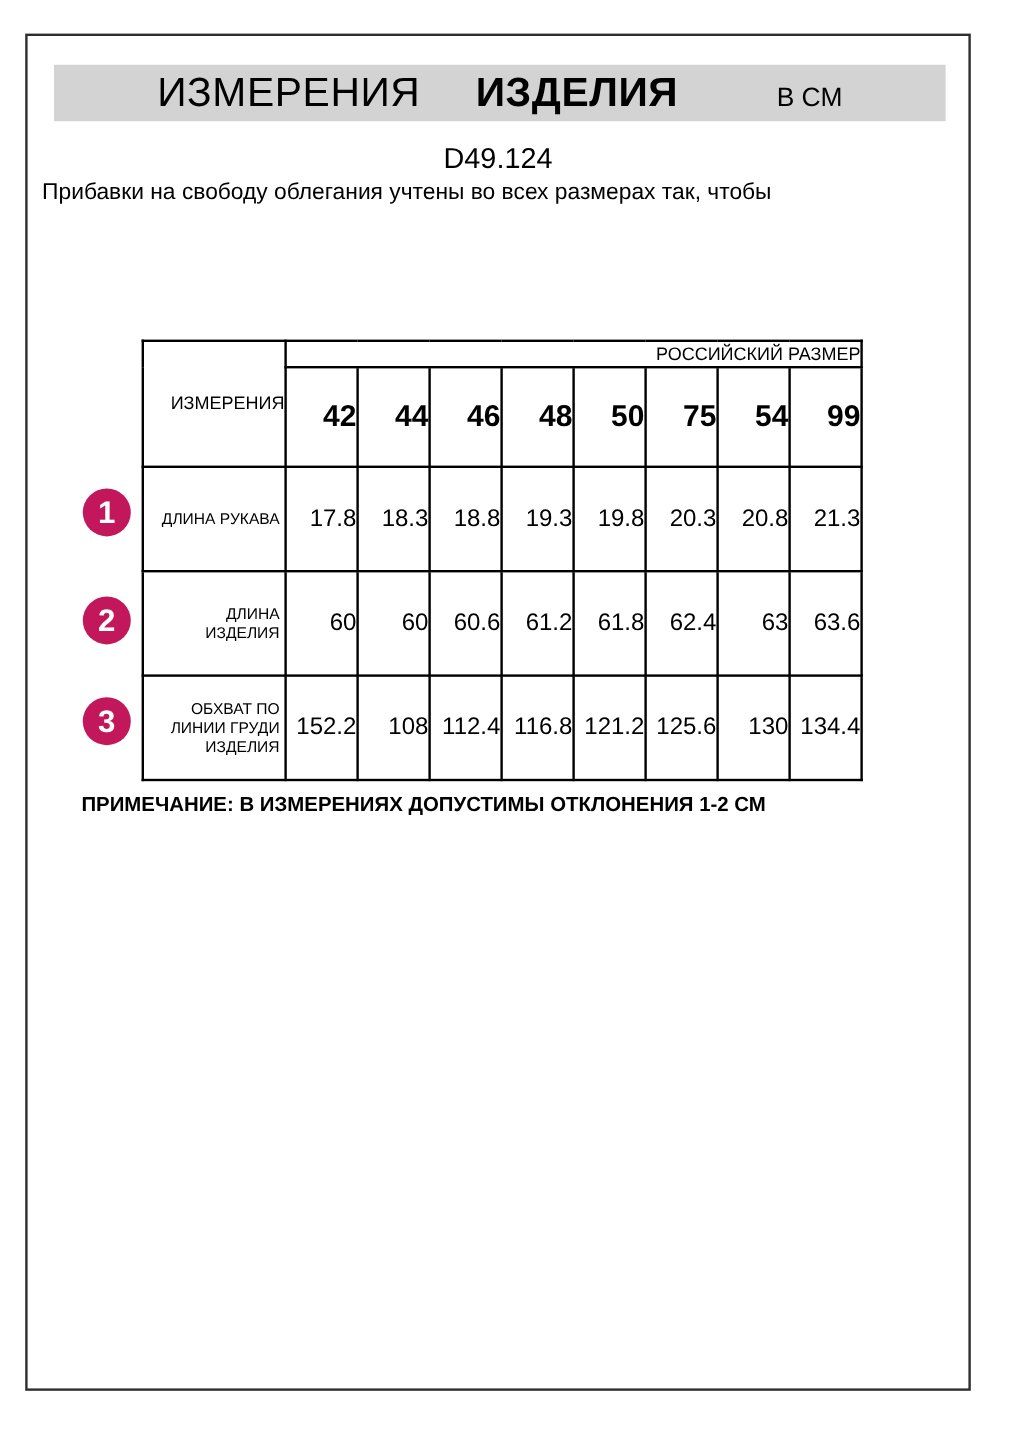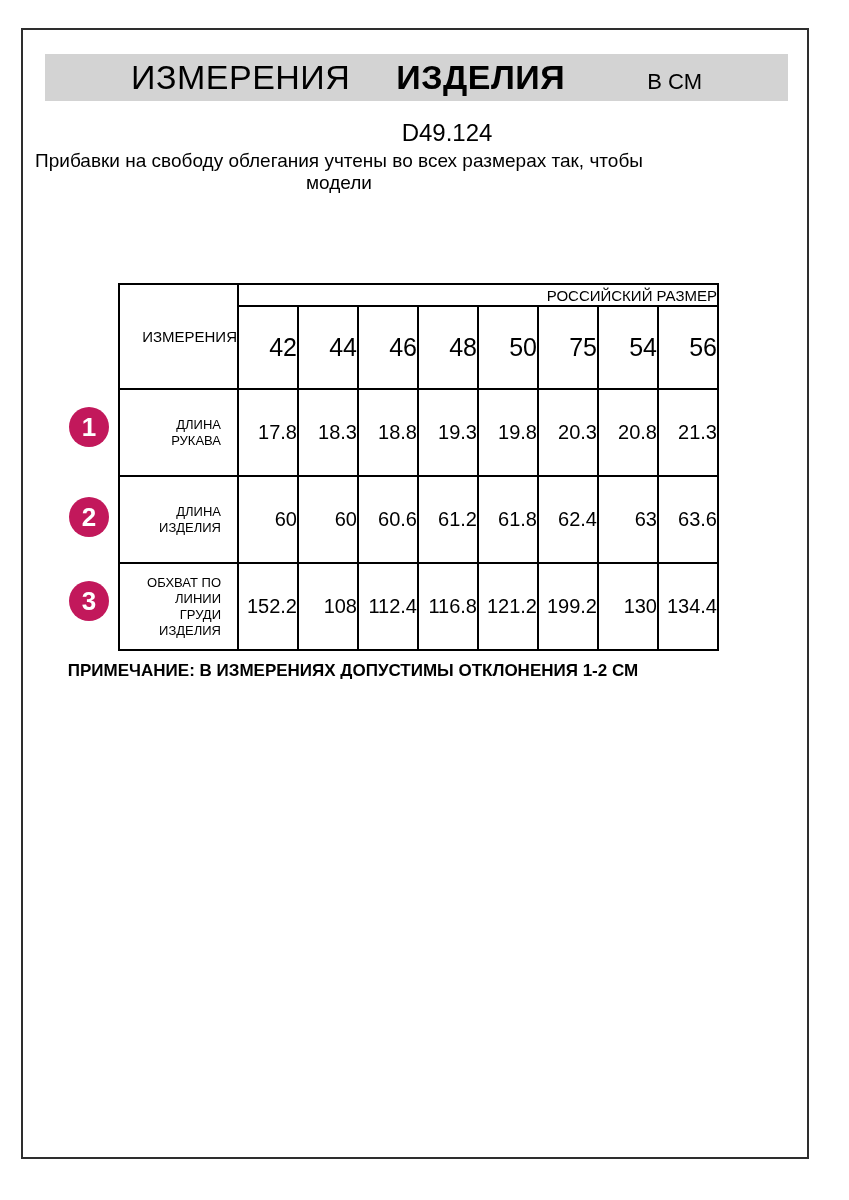--- a/index.html
+++ b/index.html
@@ -14,37 +14,37 @@
   }
   .banner{
     position:absolute;left:45px;top:54px;width:743px;height:47px;
     background:#d3d3d3;display:flex;justify-content:center;align-items:baseline;
   }
   .banner .t1{font-size:34px;line-height:47px;margin-right:46px;letter-spacing:0.5px;}
   .banner .t2{font-size:34px;font-weight:bold;line-height:47px;margin-right:38px;letter-spacing:0.5px;}
   .banner .t3{font-size:22px;line-height:47px;margin-left:44px;}
   .article{
     position:absolute;left:21px;top:119px;width:788px;
-    text-align:center;font-size:24px;padding-left:32px;
+    text-align:center;font-size:24px;
   }
   .desc{
     position:absolute;left:21px;top:150px;width:636px;
     text-align:center;font-size:19px;line-height:21.5px;
   }
   table.size-table{
     position:absolute;left:118px;top:283px;
     border-collapse:collapse;table-layout:fixed;
   }
   .size-table td{
     border:2px solid #000;text-align:right;vertical-align:middle;padding:0;
   }
   .size-table .corner{font-size:15px;}
   .size-table .group{font-size:15px;height:20px;line-height:17px;}
-  .size-table .size-cell{font-size:25px;font-weight:normal;height:81px;}
-  .size-table .label-cell{font-size:13px;line-height:16px;white-space:pre-line;padding:0 16px;}
+  .size-table .size-cell{font-size:25px;font-weight:bold;height:81px;}
+  .size-table .label-cell{font-size:13px;line-height:16px;white-space:pre-line;padding:0 4px;}
   .size-table .value-cell{font-size:20px;margin-top:28px;}
   .size-table tr.r-data{height:87px;}
   .badge{
     position:absolute;left:69px;width:40px;height:40px;border-radius:50%;
     background:#c2185b;color:#fff;font-size:26px;font-weight:bold;
     display:flex;align-items:center;justify-content:center;
   }
   .b1{top:407px;} .b2{top:497px;} .b3{top:581px;}
   .note{
     position:absolute;left:21px;top:661px;width:664px;
@@ -59,21 +59,20 @@
 <div class="banner">
   <span class="t1">ИЗМЕРЕНИЯ</span>
   <span class="t2">ИЗДЕЛИЯ</span>
   <span class="t3">В СМ</span>
 </div>
 
 <div class="article">D49.124</div>
 
 <div class="desc">
   <div>Прибавки на свободу облегания учтены во всех размерах так, чтобы</div>
-  <div>модели</div>
 </div>
 
 <table class="size-table">
   <colgroup>
     <col style="width:119px">
     <col style="width:60px">
       <col style="width:60px">
       <col style="width:60px">
       <col style="width:60px">
     <col style="width:60px">
@@ -87,21 +86,21 @@
       <td class="group" colspan="8">РОССИЙСКИЙ РАЗМЕР</td>
     </tr>
     <tr>
       <td class="size-cell">42</td>
       <td class="size-cell">44</td>
       <td class="size-cell">46</td>
       <td class="size-cell">48</td>
       <td class="size-cell">50</td>
       <td class="size-cell">75</td>
       <td class="size-cell">54</td>
-      <td class="size-cell">56</td>
+      <td class="size-cell">99</td>
     </tr>
     <tr class="r-data">
       <td class="label-cell">ДЛИНА РУКАВА</td>
       <td class="value-cell">17.8</td>
       <td class="value-cell">18.3</td>
       <td class="value-cell">18.8</td>
       <td class="value-cell">19.3</td>
       <td class="value-cell">19.8</td>
       <td class="value-cell">20.3</td>
       <td class="value-cell">20.8</td>
@@ -121,21 +120,21 @@
     </tr>
     <tr class="r-data">
       <td class="label-cell">ОБХВАТ ПО
 ЛИНИИ ГРУДИ
 ИЗДЕЛИЯ</td>
       <td class="value-cell">152.2</td>
       <td class="value-cell">108</td>
       <td class="value-cell">112.4</td>
       <td class="value-cell">116.8</td>
       <td class="value-cell">121.2</td>
-      <td class="value-cell">199.2</td>
+      <td class="value-cell">125.6</td>
       <td class="value-cell">130</td>
       <td class="value-cell">134.4</td>
     </tr>
   </tbody>
 </table>
 
 <div class="badge b1">1</div>
 <div class="badge b2">2</div>
 <div class="badge b3">3</div>
 

